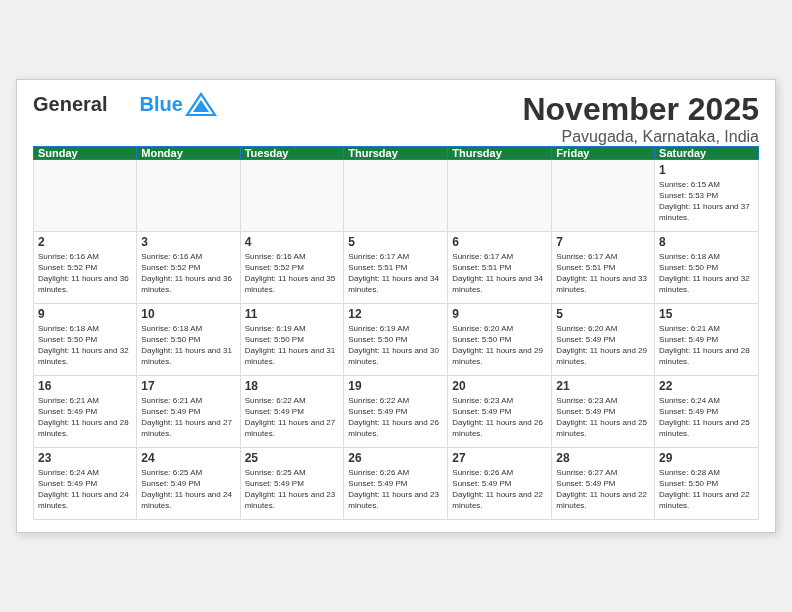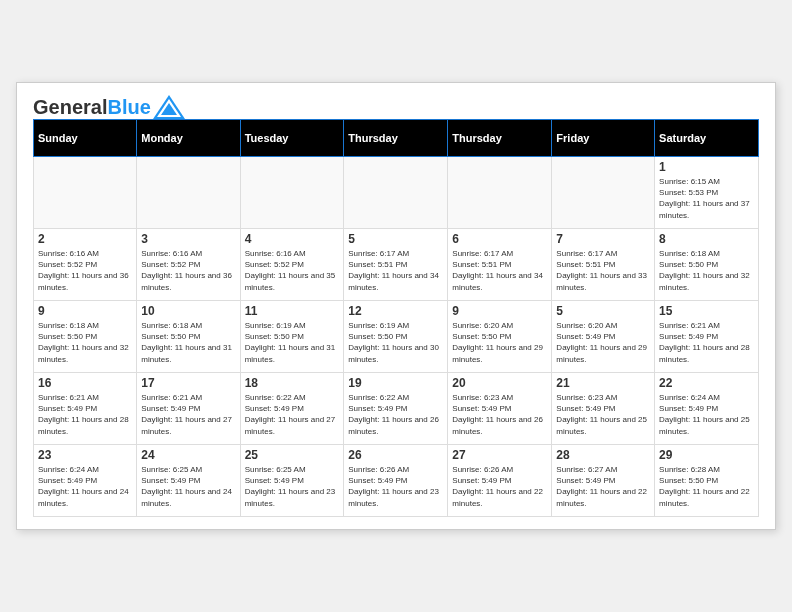--- a/index.html
+++ b/index.html
@@ -33,21 +33,21 @@
       align-items: flex-start;
     }
     .logo-text {
       display: flex;
       align-items: center;
       font-size: 20px;
       font-weight: bold;
       color: #333;
     }
     .logo-general { color: #333; }
-    .logo-blue { color: #2196F3; }
+    .logo-blue { color: #2196F3; padding-left: 32px; }
     .logo-icon {
       width: 32px;
       height: 24px;
       margin-left: 2px;
     }
     .title-area {
       text-align: right;
     }
     .month-title {
       font-size: 32px;
@@ -57,25 +57,25 @@
     }
     .subtitle {
       font-size: 16px;
       color: #555;
     }
     .calendar-grid {
       width: 100%;
       border-collapse: collapse;
     }
     .calendar-grid th {
-      background: #000000;
+      background: #15803d;
       color: white;
       font-size: 11px;
       font-weight: bold;
-      padding: 12px 4px;
+      padding: 0 4px;
       text-align: left;
       border: 1px solid #1976D2;
     }
     .calendar-grid td {
       border: 1px solid #ddd;
       vertical-align: top;
       padding: 3px 4px;
       font-size: 8.5px;
       color: #333;
       height: 72px;
@@ -110,20 +110,24 @@
       <div class="logo-text">
         <span class="logo-general">General</span>
         <span class="logo-blue">Blue</span>
         <svg class="logo-icon" viewBox="0 0 32 24">
           <polygon points="16,0 32,24 0,24" fill="#2196F3"></polygon>
           <polygon points="16,4 28,22 4,22" fill="white"></polygon>
           <polygon points="16,8 24,20 8,20" fill="#2196F3"></polygon>
         </svg>
       </div>
     </div>
+    <div class="title-area">
+      <div class="month-title">November 2025</div>
+      <div class="subtitle">Pavugada, Karnataka, India</div>
+    </div>
   </div>
 
   <table class="calendar-grid">
     <thead>
       <tr>
         <th>Sunday</th>
         <th>Monday</th>
         <th>Tuesday</th>
         <th>Thursday</th>
         <th>Thursday</th>

